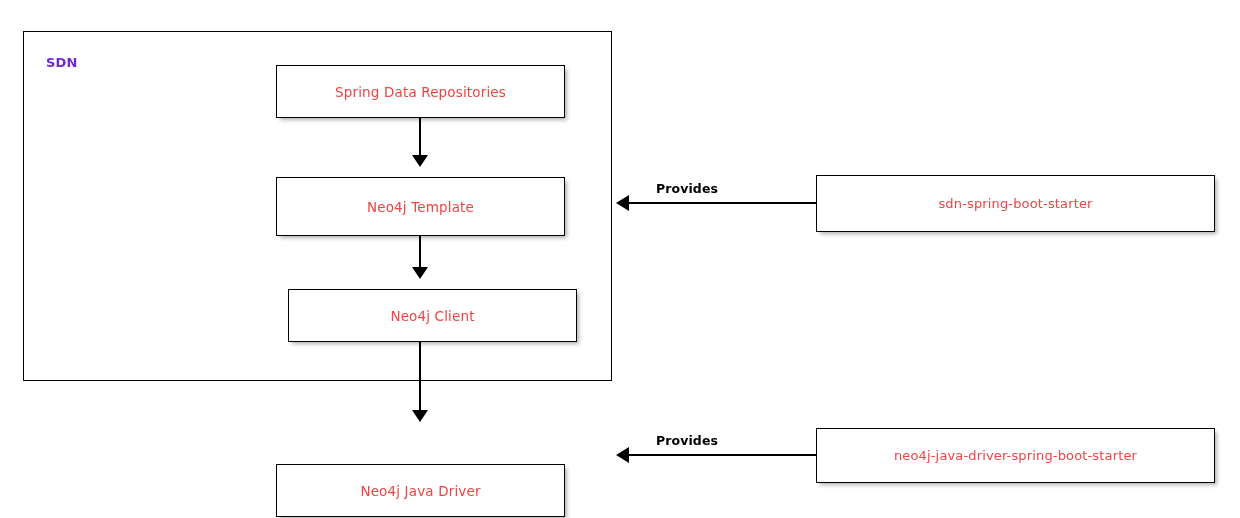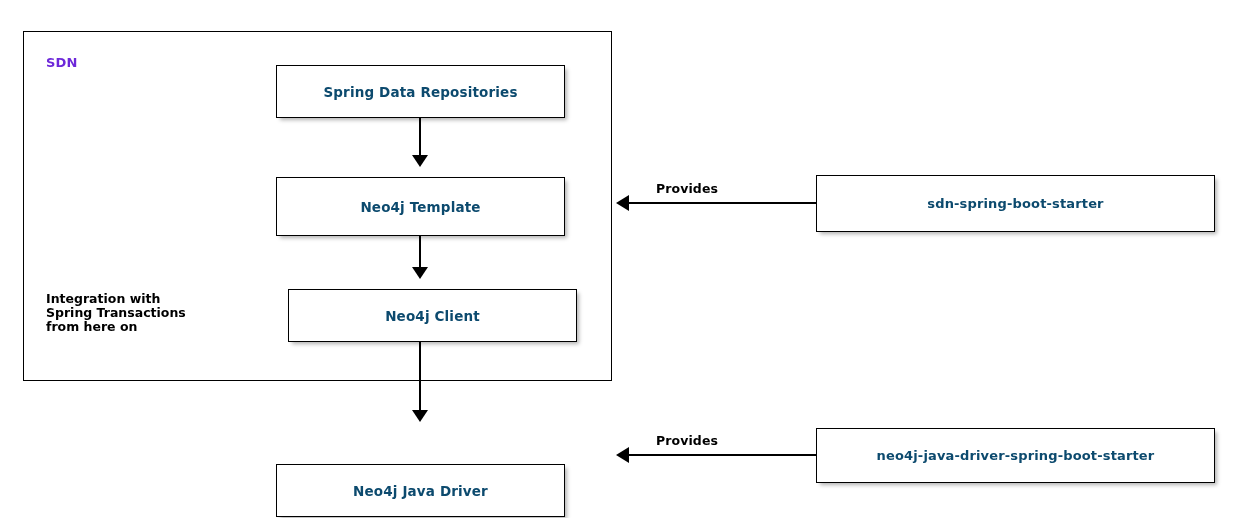--- a/index.html
+++ b/index.html
@@ -54,22 +54,22 @@
     box-sizing: border-box;
     border: 1.6px solid #000000;
     background: #ffffff;
     display: flex;
     align-items: center;
     justify-content: center;
     box-shadow: 3px 3px 4px -1px rgba(0,0,0,0.30);
   }
   .node .node-label {
     font-size: 13.5px;
-    font-weight: bold;
-    color: #0c4a6e;
+    font-weight: normal;
+    color: #ef4444;
     letter-spacing: 0.15px;
     white-space: nowrap;
   }
 
   .node-sdr        { left: 276px; top: 65px;  width: 289px; height: 53px; }
   .node-template   { left: 276px; top: 177px; width: 289px; height: 59px; }
   .node-client     { left: 288px; top: 289px; width: 289px; height: 53px; }
   .node-driver     { left: 276px; top: 429px; width: 289px; height: 53px; margin-top: 35px; }
 
   .node-sdn-starter    { left: 816px; top: 175px; width: 399px; height: 57px; }
@@ -148,25 +148,20 @@
 </style>
 </head>
 <body>
 
 <div id="canvas">
 
   <div class="sdn-container"></div>
   <div class="sdn-gap"></div>
   <div class="sdn-label">SDN</div>
 
-  <div class="annotation">
-    <div>Integration with</div>
-    <div>Spring Transactions</div>
-    <div>from here on</div>
-  </div>
 
   <div class="v-conn v-conn-1"></div>
   <div class="v-arrowhead v-head-1"></div>
 
   <div class="v-conn v-conn-2"></div>
   <div class="v-arrowhead v-head-2"></div>
 
   <div class="v-conn v-conn-3"></div>
   <div class="v-arrowhead v-head-3"></div>
 

